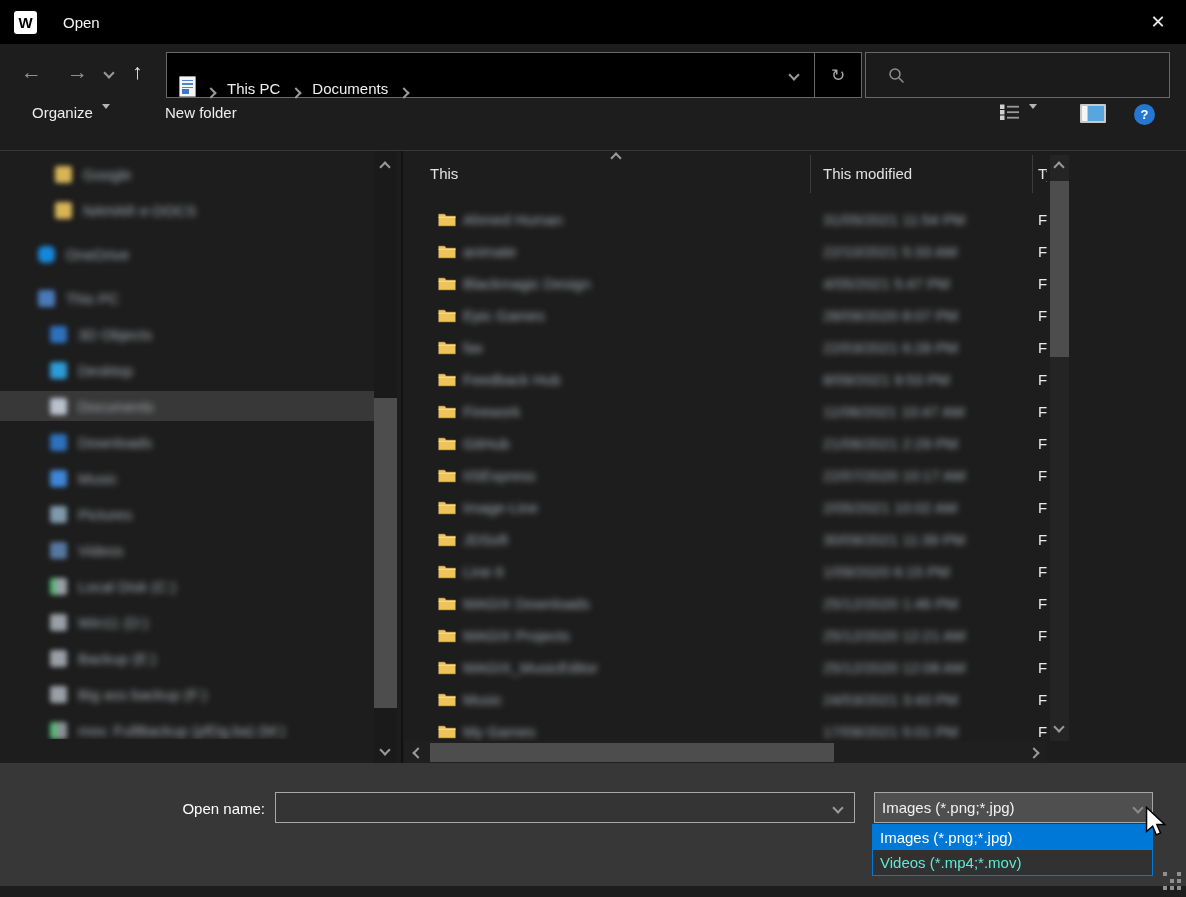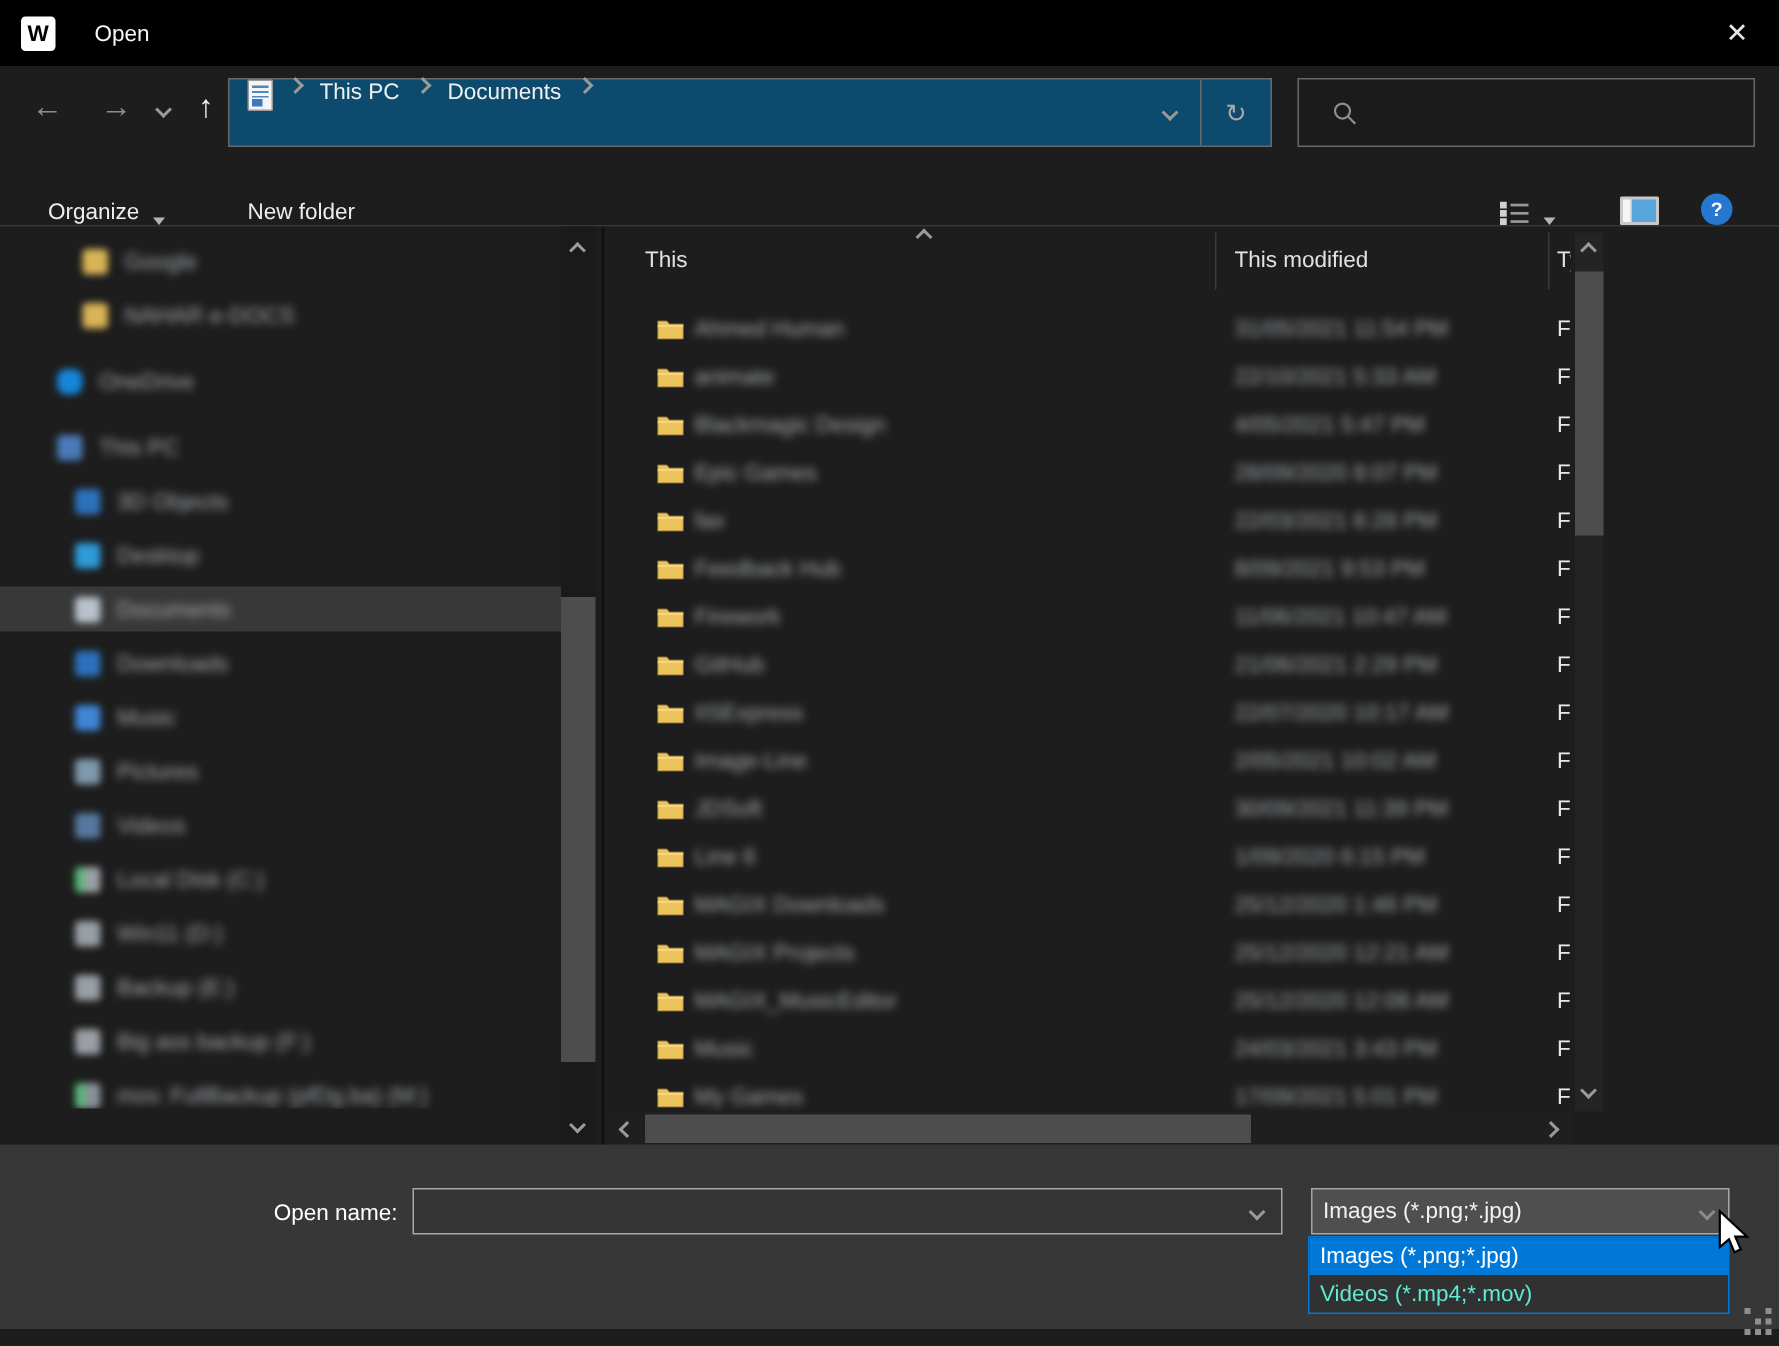--- a/index.html
+++ b/index.html
@@ -17,41 +17,41 @@
     color:#e6e6e6;font-size:18px}
   
   .navbar{position:absolute;left:0;top:44px;width:1186px;height:60px}
   .nav-glyph{position:absolute;color:#8f8f8f;font-size:21px;line-height:21px}
   .chev{display:inline-block;width:8px;height:8px;border-right:2px solid #9a9a9a;border-bottom:2px solid #9a9a9a}
   .chev.down{transform:rotate(45deg)}
   .chev.up{transform:rotate(-135deg)}
   .chev.right{transform:rotate(-45deg)}
   .chev.left{transform:rotate(135deg)}
   .chev.sm{width:6px;height:6px}
-  .addressbar{position:absolute;left:152px;top:8px;width:694px;height:44px;border:1px solid #686868;background:#0c4a6e;
-    display:flex;align-items:flex-start}
+  .addressbar{position:absolute;left:166px;top:8px;width:694px;height:44px;border:1px solid #686868;background:#000000;
+    display:flex;align-items:flex-end}
   .doc-icon{width:15px;height:19px;background:#f5f5f5;border:1px solid #9a9a9a;border-radius:1px;position:relative;margin-left:12px;flex:none}
   .doc-icon::before{content:'';position:absolute;left:2px;right:2px;top:3px;height:8px;
     background:repeating-linear-gradient(#4f86c6 0 1.5px,#f5f5f5 1.5px 3.5px)}
   .doc-icon::after{content:'';position:absolute;left:2px;bottom:2px;width:7px;height:5px;background:#3f77c0}
   .bc-sep{margin:0 11px;flex:none}
   .bc-item{color:#f0f0f0;padding:0 1px;white-space:nowrap}
   .addr-spacer{flex:1}
   .addr-drop{width:40px;height:44px;display:flex;align-items:center;justify-content:center}
   .addr-div{width:1px;height:44px;background:#686868}
   .addr-refresh{width:46px;height:44px;display:flex;align-items:center;justify-content:center;color:#a8a8a8;font-size:17px}
   .searchbar{position:absolute;left:865px;top:8px;width:303px;height:44px;border:1px solid #686868;background:#1b1b1b;
     display:flex;align-items:center}
   .searchbar svg{margin-left:22px;flex:none}
   .search-input{background:transparent;border:none;outline:none;color:#bdbdbd;font-family:inherit;font-size:15px;
     margin-left:13px;width:230px}
   .search-input::placeholder{color:#8f8f8f}
   
   .toolbar{position:absolute;left:0;top:104px;width:1186px;height:46px}
-  .tb-item{position:absolute;top:0;height:46px;display:flex;align-items:flex-end;color:#ededed}
+  .tb-item{position:absolute;top:0;height:46px;display:flex;align-items:flex-start;color:#ededed}
   .tri-down{width:0;height:0;border-left:4px solid transparent;border-right:4px solid transparent;border-top:5px solid #b5b5b5;
     display:inline-block;margin-left:9px}
   .help-circle{width:21px;height:21px;border-radius:50%;background:#2577cf;color:#fff;font-weight:bold;font-size:13px;
     display:flex;align-items:center;justify-content:center}
   .pane-icon{width:26px;height:19px;background:#c9c9c9;border-radius:1px;padding:2px;display:flex;box-sizing:border-box}
   .pane-icon .l{width:5px;background:#f5f5f5}
   .pane-icon .r{flex:1;background:#58a6dc;margin-left:1px}
   
   .main{position:absolute;left:0;top:150px;width:1186px;height:613px;border-top:1px solid #373737;box-sizing:border-box}
   .sidebar{position:absolute;left:0;top:0;width:374px;height:588px;overflow:hidden;padding-top:8px;box-sizing:border-box}

